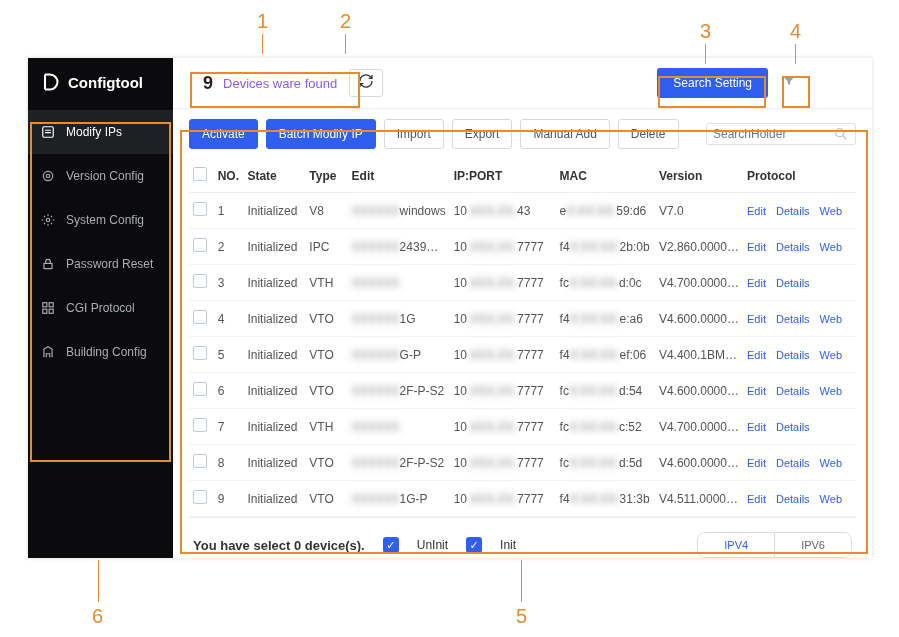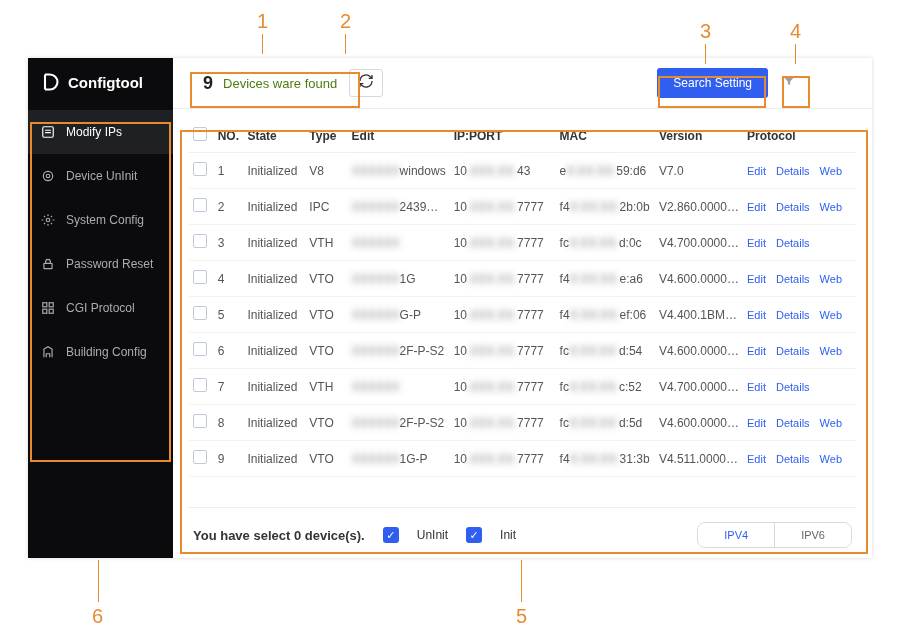--- a/index.html
+++ b/index.html
@@ -21,21 +21,21 @@
   .side-item.active { background:#1f2024; color:#fff; }
   .side-icon { width:16px; height:16px; display:flex; align-items:center; justify-content:center; flex:0 0 16px; }
   .side-icon svg { width:14px; height:14px; }
 
   
   .main { flex:1; display:flex; flex-direction:column; }
 
   .topbar { display:flex; align-items:center; padding: 10px 14px 10px 0; border-bottom: 1px solid #ececec; }
   .count-block { display:flex; align-items:center; gap:10px; margin-left: 30px; }
   .count-num { font-size:18px; font-weight:700; color:#222; }
-  .count-text { font-size:13px; color:#4d7c0f; width: 120px; }
+  .count-text { font-size:13px; color:#8b5cf6; width: 120px; }
   .refresh-btn { width:34px; height:28px; border:1px solid #d9d9d9; border-radius:3px; background:#fff; display:flex; align-items:center; justify-content:center; cursor:pointer; margin-left:6px; margin-right:auto; }
   .refresh-btn svg { width:16px; height:16px; }
 
   .search-setting { padding: 8px 16px; background:#2f5ef0; color:#fff; border:none; border-radius:3px; font-size:12px; cursor:pointer; }
   .filter-toggle { width:22px; height:22px; display:flex; align-items:center; justify-content:center; margin: 0 10px; cursor:pointer; }
   .filter-toggle svg { width:14px; height:14px; }
   .winbtn { width:18px; height:18px; margin-left:6px; display:flex; align-items:center; justify-content:center; cursor:pointer; color:#888; }
   .winbtn.close { color:#e23b3b; }
 
   .content { padding: 10px 16px 0 16px; flex:1; display:flex; flex-direction:column; }
@@ -108,21 +108,21 @@
         </span>
       <span>Modify IPs</span>
     </div>
     <div class="side-item">
       <span class="side-icon">
           <svg viewBox="0 0 24 24" fill="none" stroke="currentColor" stroke-width="2">
             <circle cx="12" cy="12" r="8"></circle>
             <circle cx="12" cy="12" r="3"></circle>
           </svg>
         </span>
-      <span>Device UnInit</span>
+      <span>Version Config</span>
     </div>
     <div class="side-item">
       <span class="side-icon">
           <svg viewBox="0 0 24 24" fill="none" stroke="currentColor" stroke-width="2">
             <circle cx="12" cy="12" r="3"></circle>
             <path d="M12 2v3m0 14v3M4 12H1m22 0h-3M5 5l2 2m10 10l2 2M5 19l2-2m10-10l2-2"></path>
           </svg>
         </span>
       <span>System Config</span>
     </div>
@@ -185,20 +185,35 @@
       </div>
       <div class="winbtn close">
         <span><svg viewBox="0 0 24 24" stroke="#e23b3b" stroke-width="2">
               <path d="M6 6l12 12M18 6L6 18"></path>
             </svg></span>
       </div>
     </div>
 
     <div class="content">
 
+      <div class="content-toolbar">
+        <button class="btn primary">Activate</button>
+        <button class="btn primary">Batch Modify IP</button>
+        <button class="btn">Import</button>
+        <button class="btn">Export</button>
+        <button class="btn">Manual Add</button>
+        <button class="btn">Delete</button>
+        <div class="search-wrap">
+          <input class="search-in" placeholder="SearchHolder" style="">
+          <span class="search-icon"><svg viewBox="0 0 24 24" fill="none" stroke="#888" stroke-width="2">
+                <circle cx="10" cy="10" r="6"></circle>
+                <path d="M20 20l-5-5"></path>
+              </svg></span>
+        </div>
+      </div>
 
       <table class="dev">
         <thead>
           <tr>
             <th class="col-chk"><span class="chk"></span></th>
             <th class="col-no">NO.</th>
             <th class="col-state">State</th>
             <th class="col-type">Type</th>
             <th class="col-model">Edit</th>
             <th class="col-ip">IP:PORT</th>

